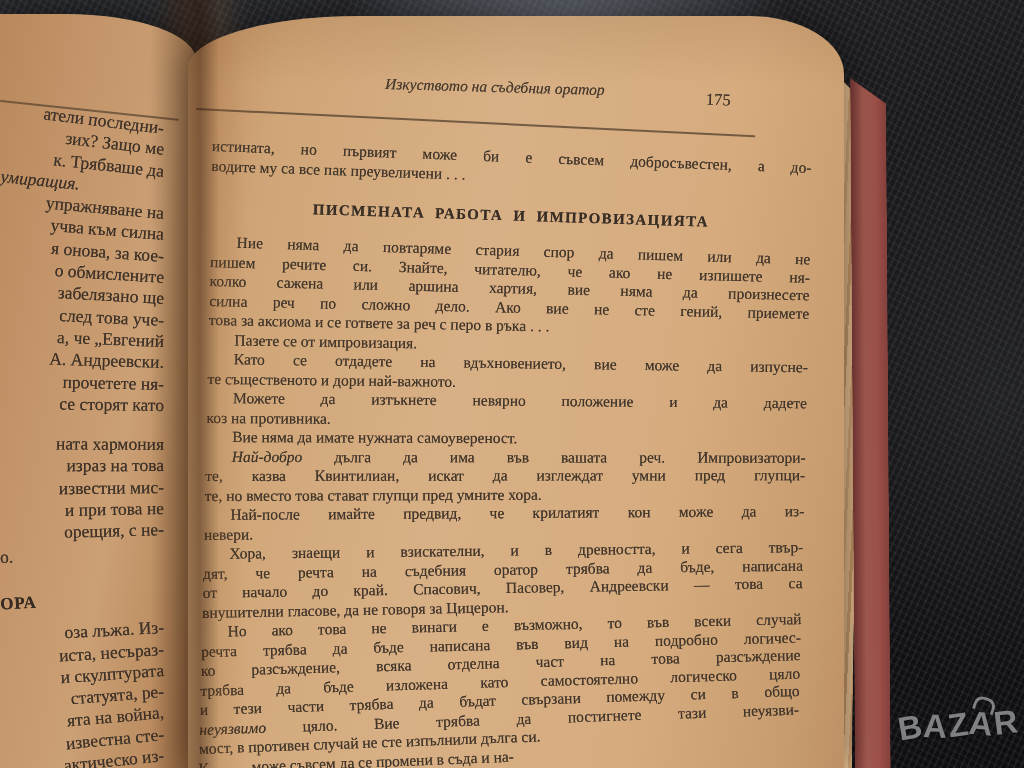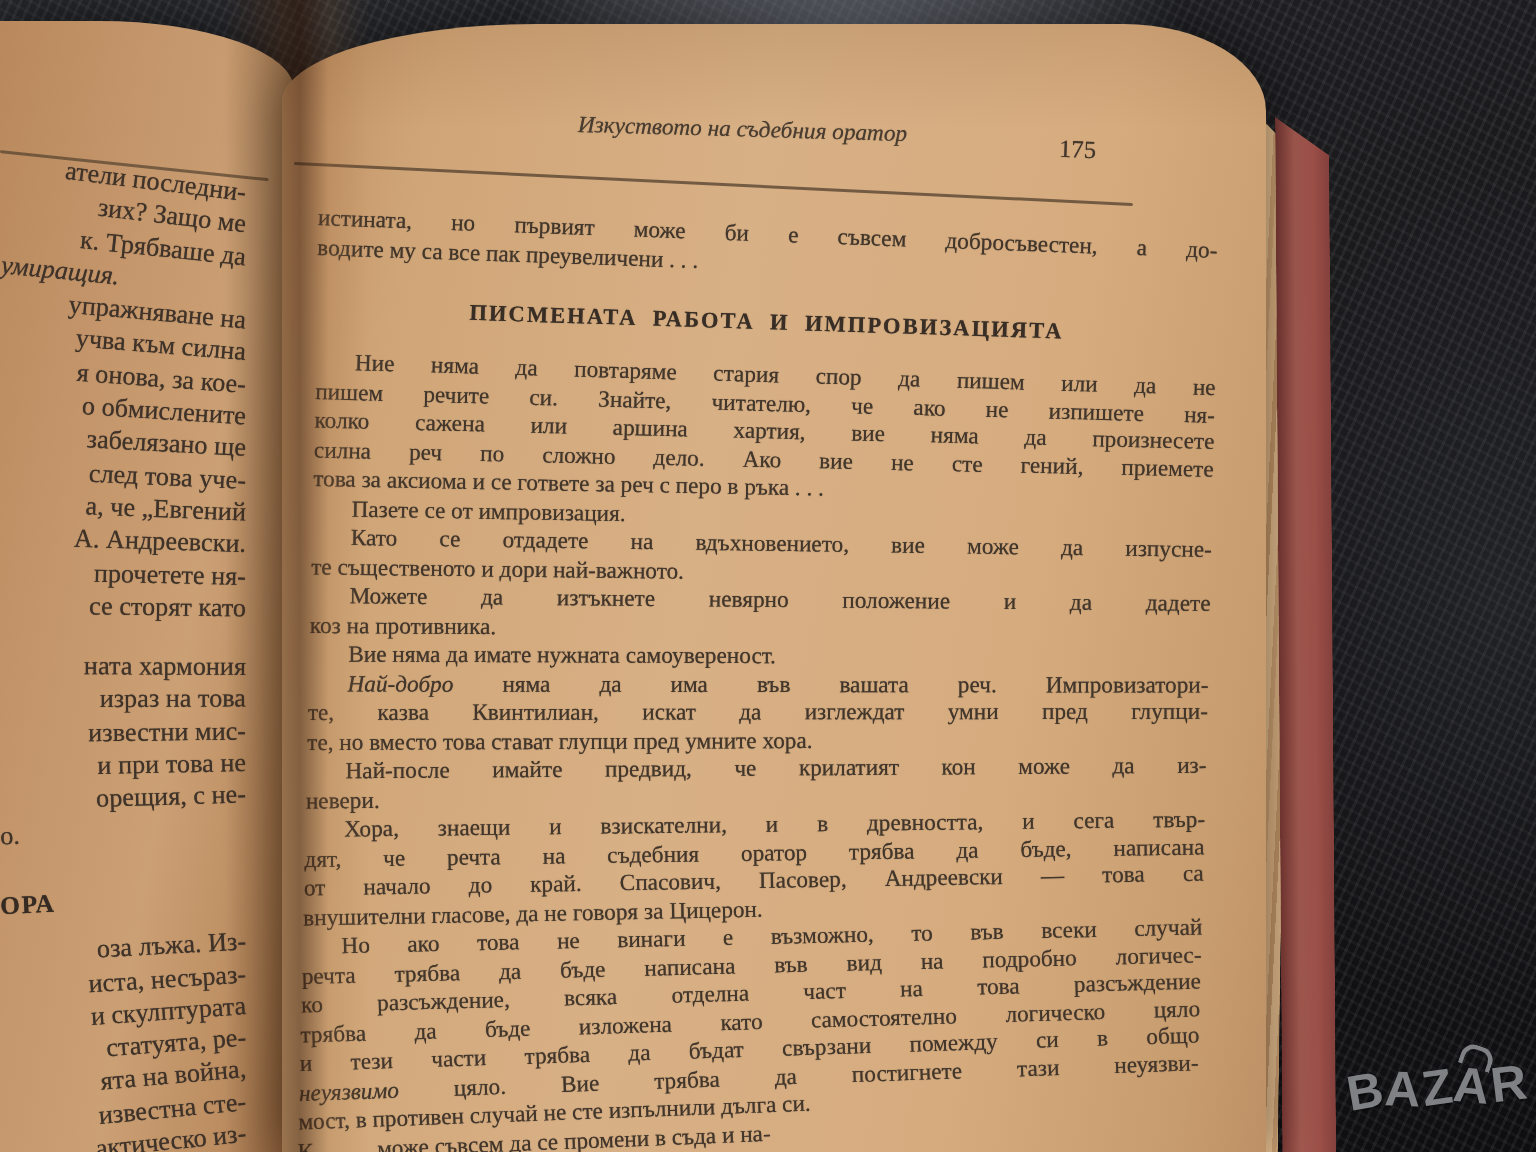--- a/index.html
+++ b/index.html
@@ -137,21 +137,21 @@
           <div class="rline" style="transform: translateX(-1.8px) rotate(1.52deg); transform-origin: left center;">пишем речите си. Знайте, читателю, че ако не изпишете ня-</div>
           <div class="rline" style="transform: translateX(-2.25px) rotate(1.375deg); transform-origin: left center;">колко сажена или аршина хартия, вие няма да произнесете</div>
           <div class="rline" style="transform: translateX(-2.7px) rotate(1.23deg); transform-origin: left center;">силна реч по сложно дело. Ако вие не сте гений, приемете</div>
           <div class="rline rlast" style="transform: translateX(-3.15px) rotate(1.085deg); transform-origin: left center;">това за аксиома и се гответе за реч с перо в ръка . . .</div>
           <div class="rline rlast rindent" style="transform: translateX(-3.6px) rotate(0.94deg); transform-origin: left center;">Пазете се от импровизация.</div>
           <div class="rline rindent" style="transform: translateX(-4.05px) rotate(0.795deg); transform-origin: left center;">Като се отдадете на вдъхновението, вие може да изпусне-</div>
           <div class="rline rlast" style="transform: translateX(-4.5px) rotate(0.65deg); transform-origin: left center;">те същественото и дори най-важното.</div>
           <div class="rline rindent" style="transform: translateX(-4.95px) rotate(0.505deg); transform-origin: left center;">Можете да изтъкнете невярно положение и да дадете</div>
           <div class="rline rlast" style="transform: translateX(-5.4px) rotate(0.36deg); transform-origin: left center;">коз на противника.</div>
           <div class="rline rlast rindent" style="transform: translateX(-5.85px) rotate(0.215deg); transform-origin: left center;">Вие няма да имате нужната самоувереност.</div>
-          <div class="rline rindent" style="transform: translateX(-6.3px) rotate(0.07deg); transform-origin: left center;"><span class="it">Най-добро</span><span> няма да има във вашата реч. Импровизатори-</span></div>
+          <div class="rline rindent" style="transform: translateX(-6.3px) rotate(0.07deg); transform-origin: left center;"><span class="it">Най-добро</span><span> дълга да има във вашата реч. Импровизатори-</span></div>
           <div class="rline" style="transform: translateX(-6.75px) rotate(-0.0749999deg); transform-origin: left center;">те, казва Квинтилиан, искат да изглеждат умни пред глупци-</div>
           <div class="rline rlast" style="transform: translateX(-7.2px) rotate(-0.22deg); transform-origin: left center;">те, но вместо това стават глупци пред умните хора.</div>
           <div class="rline rindent" style="transform: translateX(-7.65px) rotate(-0.365deg); transform-origin: left center;">Най-после имайте предвид, че крилатият кон може да из-</div>
           <div class="rline rlast" style="transform: translateX(-8.1px) rotate(-0.51deg); transform-origin: left center;">невери.</div>
           <div class="rline rindent" style="transform: translateX(-8.55px) rotate(-0.655deg); transform-origin: left center;">Хора, знаещи и взискателни, и в древността, и сега твър-</div>
           <div class="rline" style="transform: translateX(-9px) rotate(-0.8deg); transform-origin: left center;">дят, че речта на съдебния оратор трябва да бъде, написана</div>
           <div class="rline" style="transform: translateX(-9.45px) rotate(-0.945deg); transform-origin: left center;">от начало до край. Спасович, Пасовер, Андреевски — това са</div>
           <div class="rline rlast" style="transform: translateX(-9.9px) rotate(-1.09deg); transform-origin: left center;">внушителни гласове, да не говоря за Цицерон.</div>
           <div class="rline rindent" style="transform: translateX(-10.35px) rotate(-1.235deg); transform-origin: left center;">Но ако това не винаги е възможно, то във всеки случай</div>
           <div class="rline" style="transform: translateX(-10.8px) rotate(-1.38deg); transform-origin: left center;">речта трябва да бъде написана във вид на подробно логичес-</div>

